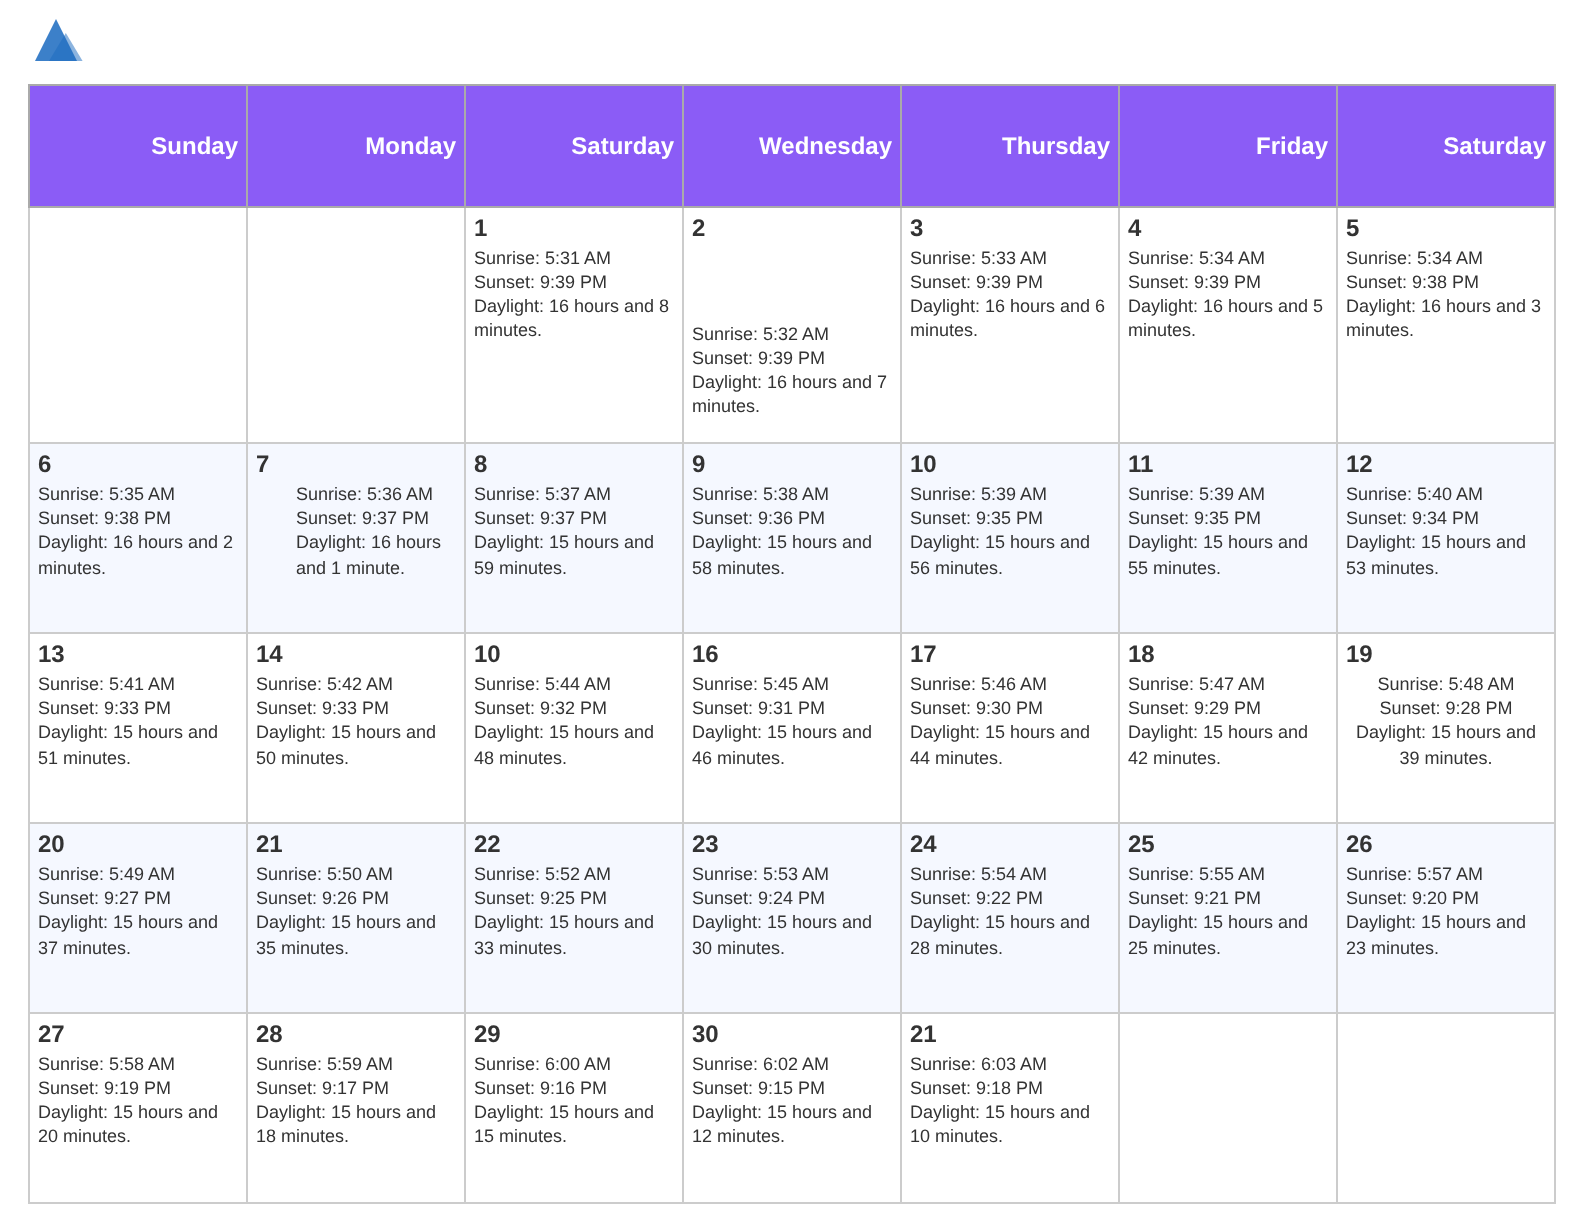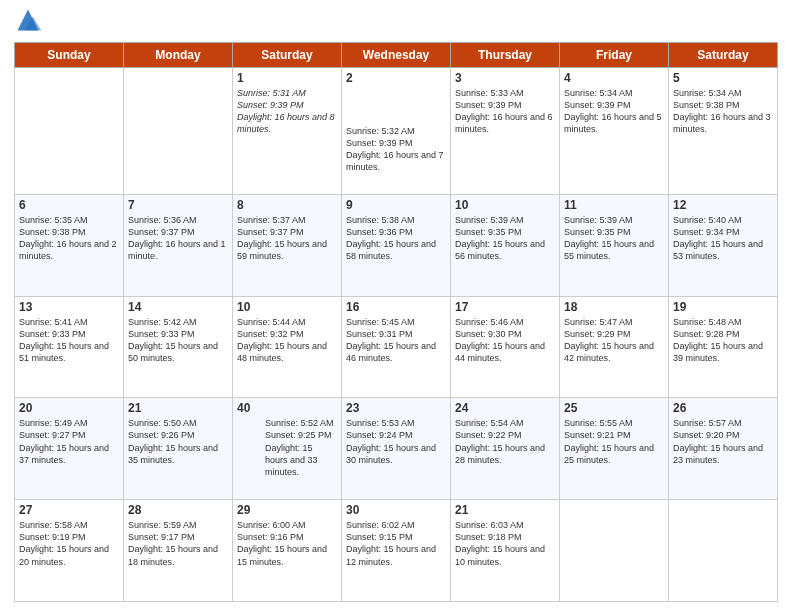--- a/index.html
+++ b/index.html
@@ -60,26 +60,26 @@
     .title-location {
       font-size: 15px;
       color: #555;
     }
     .calendar {
       width: 100%;
       border-collapse: collapse;
       flex: 1;
     }
     .calendar thead th {
-      background-color: #c2410c;
+      background-color: #8b5cf6;
       color: #fff;
       font-size: 12px;
       font-weight: bold;
-      padding: 5px 4px;
-      text-align: center;
+      padding: 23px 4px;
+      text-align: right;
       border: 1px solid #aaa;
     }
     .calendar tbody td {
       vertical-align: top;
       border: 1px solid #ccc;
       padding: 3px 4px;
       font-size: 9.5px;
       color: #333;
       width: calc(100% / 7);
       height: 88px;
@@ -141,21 +141,21 @@
           <th>Friday</th>
           <th>Saturday</th>
         </tr>
     </thead>
     <tbody id="calendar-body">
     <tr>
           <td class="empty-cell"></td>
           <td class="empty-cell"></td>
           <td>
             <span class="day-number">1</span>
-            <div class="day-info" style="white-space: pre-line; font-style: italic;">Sunrise: 5:31 AM
+            <div class="day-info" style="white-space: pre-line;">Sunrise: 5:31 AM
 Sunset: 9:39 PM
 Daylight: 16 hours and 8 minutes.</div>
           </td>
           <td>
             <span class="day-number">2</span>
             <div class="day-info" style="white-space: pre-line; margin-top: 40px;">Sunrise: 5:32 AM
 Sunset: 9:39 PM
 Daylight: 16 hours and 7 minutes.</div>
           </td>
           <td>
@@ -179,21 +179,21 @@
         </tr>
         <tr>
           <td>
             <span class="day-number">6</span>
             <div class="day-info" style="white-space: pre-line;">Sunrise: 5:35 AM
 Sunset: 9:38 PM
 Daylight: 16 hours and 2 minutes.</div>
           </td>
           <td>
             <span class="day-number">7</span>
-            <div class="day-info" style="white-space: pre-line;">Sunrise: 5:36 AM
+            <div class="day-info" style="white-space: pre-line; margin-left: 20px;">Sunrise: 5:36 AM
 Sunset: 9:37 PM
 Daylight: 16 hours and 1 minute.</div>
           </td>
           <td>
             <span class="day-number">8</span>
             <div class="day-info" style="white-space: pre-line;">Sunrise: 5:37 AM
 Sunset: 9:37 PM
 Daylight: 15 hours and 59 minutes.</div>
           </td>
           <td>
@@ -253,41 +253,41 @@
 Daylight: 15 hours and 44 minutes.</div>
           </td>
           <td>
             <span class="day-number">18</span>
             <div class="day-info" style="white-space: pre-line;">Sunrise: 5:47 AM
 Sunset: 9:29 PM
 Daylight: 15 hours and 42 minutes.</div>
           </td>
           <td>
             <span class="day-number">19</span>
-            <div class="day-info" style="white-space: pre-line;">Sunrise: 5:48 AM
+            <div class="day-info" style="white-space: pre-line; text-align: center;">Sunrise: 5:48 AM
 Sunset: 9:28 PM
 Daylight: 15 hours and 39 minutes.</div>
           </td>
         </tr>
         <tr>
           <td>
             <span class="day-number">20</span>
             <div class="day-info" style="white-space: pre-line;">Sunrise: 5:49 AM
 Sunset: 9:27 PM
 Daylight: 15 hours and 37 minutes.</div>
           </td>
           <td>
             <span class="day-number">21</span>
             <div class="day-info" style="white-space: pre-line;">Sunrise: 5:50 AM
 Sunset: 9:26 PM
 Daylight: 15 hours and 35 minutes.</div>
           </td>
           <td>
-            <span class="day-number">40</span>
-            <div class="day-info" style="white-space: pre-line; margin-left: 28px;">Sunrise: 5:52 AM
+            <span class="day-number">22</span>
+            <div class="day-info" style="white-space: pre-line;">Sunrise: 5:52 AM
 Sunset: 9:25 PM
 Daylight: 15 hours and 33 minutes.</div>
           </td>
           <td>
             <span class="day-number">23</span>
             <div class="day-info" style="white-space: pre-line;">Sunrise: 5:53 AM
 Sunset: 9:24 PM
 Daylight: 15 hours and 30 minutes.</div>
           </td>
           <td>

